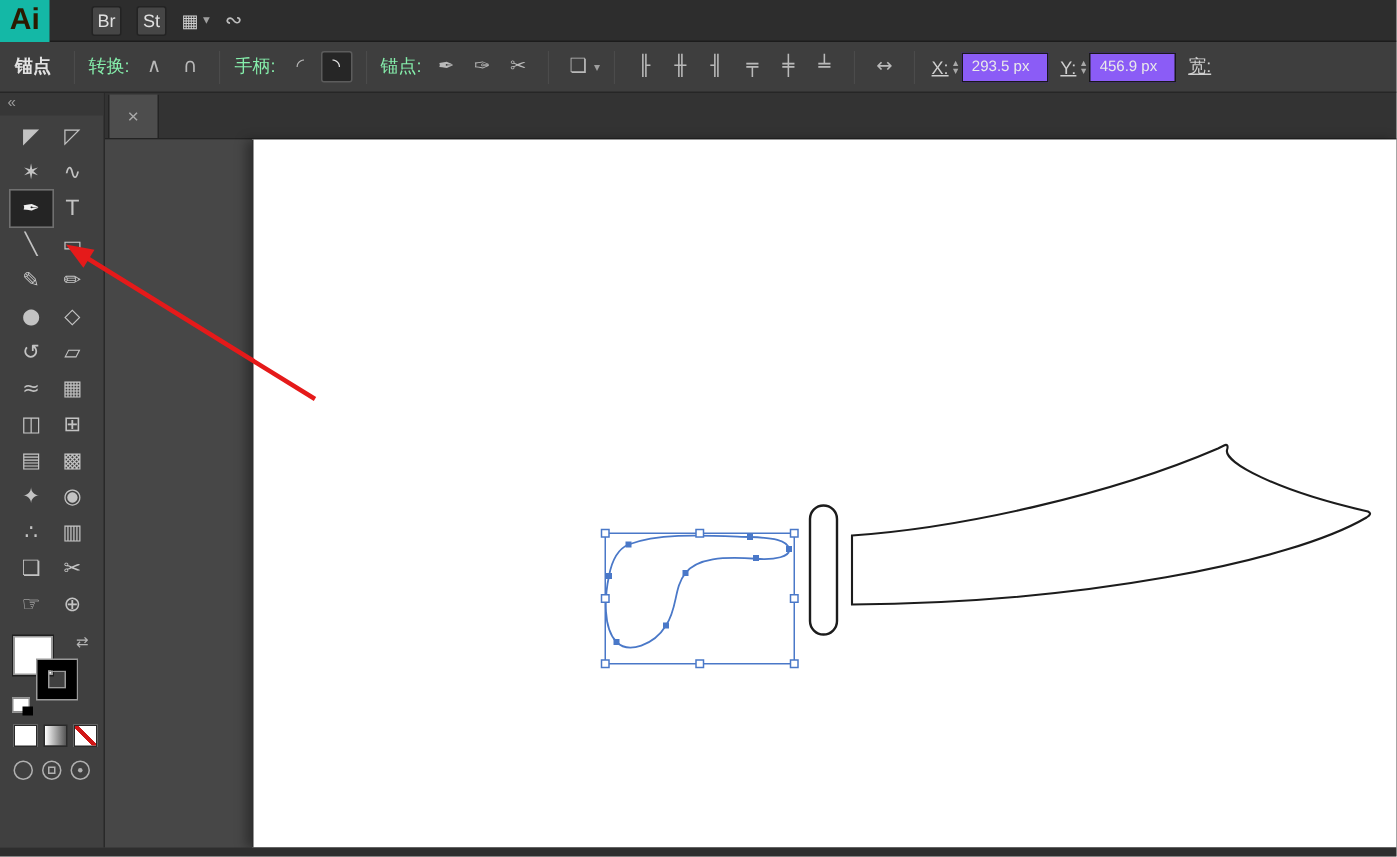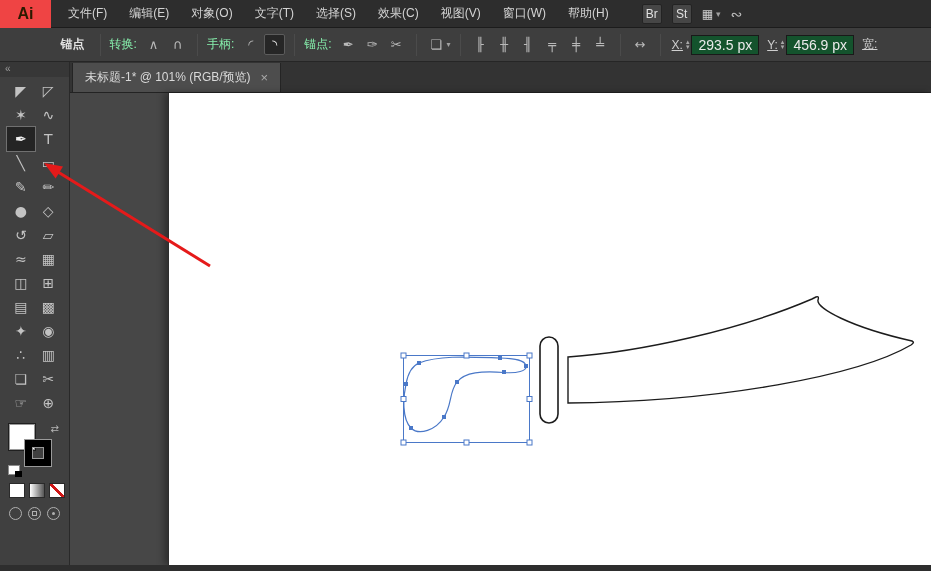--- a/index.html
+++ b/index.html
@@ -11,58 +11,58 @@
   }
   .icon-font { font-family:"DejaVu Sans",sans-serif; }
 
   
   .menu-bar {
     position:absolute; top:0; left:0; right:0; height:28px;
     background:#2d2d2d; border-bottom:1px solid #1c1c1c;
     display:flex; align-items:center; color:#d4d4d4; font-size:12px;
   }
   .ai-logo {
-    width:51px; height:28px; background:#ef4444; color:#2b1a00;
+    width:33px; height:28px; background:#14b8a6; color:#2b1a00;
     display:flex; align-items:center; justify-content:center;
-    font-weight:bold; font-size:16px; margin-right:6px;
+    font-weight:bold; font-size:20px; margin-right:6px;
   }
   .menu-items { display:flex; height:100%; }
   .menu-item { padding:0 11px; display:flex; align-items:center; cursor:default; }
   .menu-right { display:flex; align-items:center; gap:10px; margin-left:22px; }
   .badge {
     min-width:20px; height:20px; background:#464646; border:1px solid #232323;
     color:#e0e0e0; font-size:12px; display:flex; align-items:center;
     justify-content:center; padding:0 3px; border-radius:2px;
   }
   .ws-icon { display:flex; align-items:center; gap:3px; color:#cfcfcf; font-size:12px; }
   .ws-icon .caret { font-size:9px; color:#9f9f9f; }
   .share-icon { color:#bdbdbd; font-size:14px; }
 
   
   .control-bar {
     position:absolute; top:28px; left:0; right:0; height:34px;
     background:#3e3e3e; border-bottom:1px solid #262626;
     display:flex; align-items:center; color:#c9c9c9; font-size:12px;
-    padding:0 0 0 10px; white-space:nowrap; overflow:hidden;justify-content:center;
+    padding:0 0 0 10px; white-space:nowrap; overflow:hidden;
   }
   .cb-sep { width:1px; height:22px; background:#2c2c2c; border-right:1px solid #4b4b4b; margin:0 9px; flex:none; }
   .cb-label { color:#86efac; margin-right:6px; }
   .cb-title { color:#e2e2e2; font-weight:bold; }
   .cb-group { display:flex; align-items:center; gap:3px; }
   .cb-icon {
     width:21px; height:21px; display:flex; align-items:center; justify-content:center;
     color:#b9b9b9; font-size:13px; border:1px solid transparent; border-radius:2px;
     font-family:"DejaVu Sans",sans-serif; cursor:default;
   }
   .cb-icon.pressed { background:#262626; border-color:#5c5c5c; color:#ececec; }
   .field-label { color:#cfcfcf; text-decoration:underline; margin:0 3px 0 2px; }
   .spin { display:flex; flex-direction:column; line-height:5px; font-size:7px; color:#a8a8a8; margin-right:2px; }
   .field {
-    min-width:58px; height:20px; background:#14532d; border:1px solid #191919;
-    color:#eaeaea; font-size:14px; display:flex; align-items:center; padding:0 6px;
+    min-width:58px; height:20px; background:#8b5cf6; border:1px solid #191919;
+    color:#eaeaea; font-size:10px; display:flex; align-items:center; padding:0 6px;
   }
 
   
   .tab-bar {
     position:absolute; top:62px; left:70px; right:0; height:31px;
     background:#333333; border-bottom:1px solid #232323;
   }
   .tab {
     position:absolute; left:2px; top:1px; height:29px; background:#4d4d4d;
     color:#d9d9d9; font-size:12px; display:flex; align-items:center;
@@ -115,31 +115,20 @@
   .overlay-svg { position:absolute; left:0; top:0; width:931px; height:571px;
     z-index:40; pointer-events:none; }
 
   .status-strip { position:absolute; left:0; right:0; bottom:0; height:6px; background:#2e2e2e; z-index:3; }
 </style>
 </head>
 <body>
 
 <div class="menu-bar">
   <div class="ai-logo">Ai</div>
-  <div class="menu-items">
-      <div class="menu-item">文件(F)</div>
-      <div class="menu-item">编辑(E)</div>
-      <div class="menu-item">对象(O)</div>
-      <div class="menu-item">文字(T)</div>
-      <div class="menu-item">选择(S)</div>
-      <div class="menu-item">效果(C)</div>
-      <div class="menu-item">视图(V)</div>
-      <div class="menu-item">窗口(W)</div>
-      <div class="menu-item">帮助(H)</div>
-    </div>
   <div class="menu-right">
       <div class="badge">Br</div>
       <div class="badge">St</div>
     <span class="ws-icon icon-font">
       <span>▦</span>
       <span class="caret">▾</span>
     </span>
     <span class="share-icon icon-font">∾</span>
   </div>
 </div>
@@ -201,21 +190,20 @@
     <span>▴</span>
     <span>▾</span>
   </span>
   <span class="field">456.9 px</span>
 
   <span class="field-label" style="margin-left:8px">宽:</span>
 </div>
 
 <div class="tab-bar">
   <div class="tab">
-    <span>未标题-1* @ 101% (RGB/预览)</span>
     <span class="tab-close">×</span>
   </div>
 </div>
 
 <div class="tool-panel">
   <div class="panel-header">
     <span>«</span>
   </div>
   <div class="tool-grid">
       <div class="tool">◤</div>

